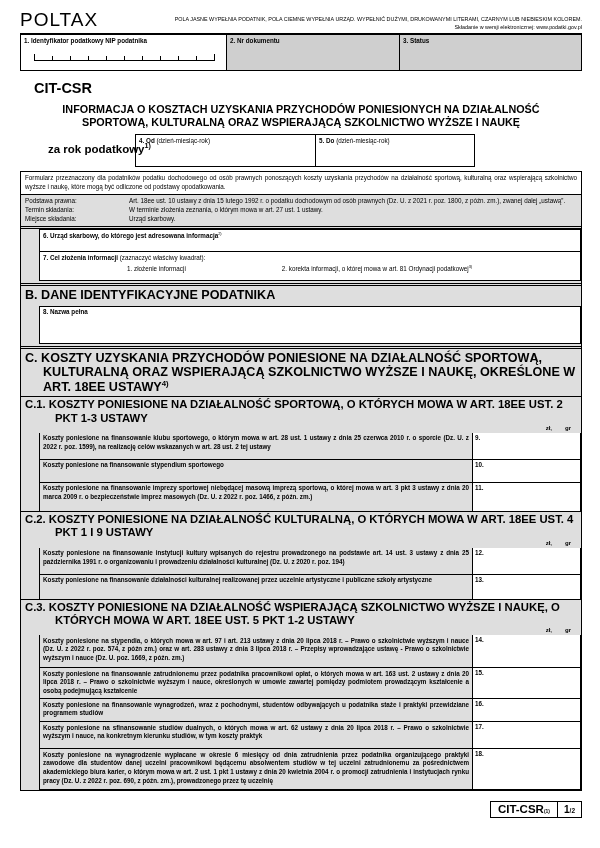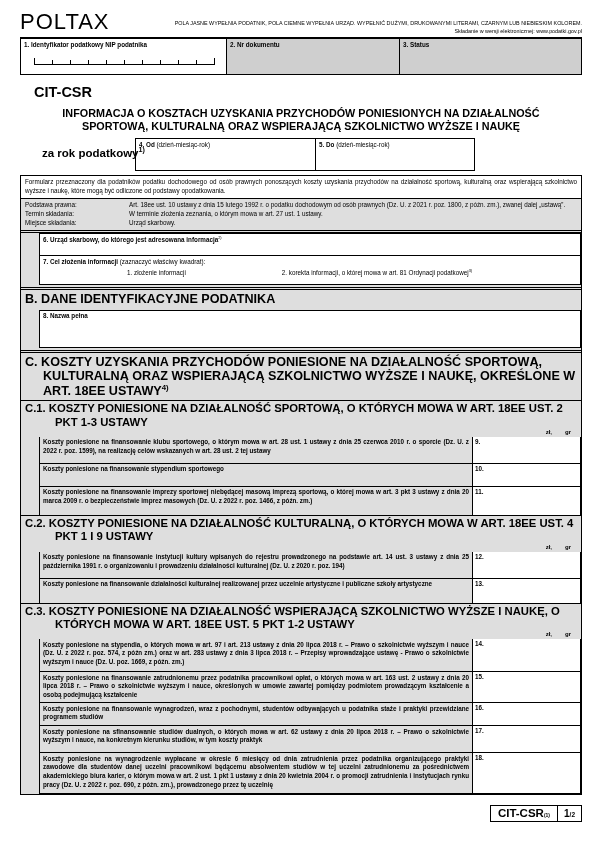--- a/index.html
+++ b/index.html
@@ -6,41 +6,41 @@
   html,body { background:#fff; }
   .page {
     position:relative; width:600px; height:848px; margin:0 auto;
     background:#fff; color:#000; overflow:hidden;
     font-family:"Liberation Sans", sans-serif;
   }
   .inner { margin:0 18px 0 20px; }
 
   
   .tophdr { display:flex; align-items:flex-end; padding-top:9px; border-bottom:2.5px solid #000; padding-bottom:2px; }
-  .brand { font-size:22px; letter-spacing:1px; font-weight:400; }
+  .brand { font-size:19px; letter-spacing:1px; font-weight:400; }
   .notices { flex:1; text-align:right; font-size:5.4px; line-height:1.5; }
 
   
   .idrow { display:flex; border:1.2px solid #000; border-top:none; height:36px; }
   .idcell { padding:2px 3px; font-size:6.3px; font-weight:bold; }
   .idcell.nip { width:205px; }
   .idcell.doc { width:173px; background:#cfcfcf; border-left:1px solid #000; }
   .idcell.status { flex:1; background:#cfcfcf; border-left:1px solid #000; }
   .nipbracket { position:relative; margin:10px 8px 0 10px; height:7px;
     border-left:1px solid #000; border-right:1px solid #000; border-bottom:1px solid #000;
     display:flex; }
   .nipbracket i { flex:1; border-right:1px solid #000; height:4px; align-self:flex-end; }
   .nipbracket i:last-child { border-right:none; }
 
   .formcode { margin:9px 0 0 14px; font-size:14.5px; font-weight:bold; }
   .maintitle { max-width:478px; margin:7px auto 0; text-align:center; font-weight:bold; font-size:10.8px; line-height:1.22; }
 
   
   .yearrow { position:relative; margin-top:5px; height:33px; }
-  .yearlabel { position:absolute; left:22px; top:9px; font-size:11.5px; font-weight:bold; }
+  .yearlabel { position:absolute; left:28px; top:9px; font-size:11.5px; font-weight:bold; }
   .yearboxes { position:absolute; left:115px; top:0; width:340px; height:33px; display:flex; border:1px solid #000; }
   .ybox { padding:1.5px 3px; font-size:6.3px; }
   .ybox b { font-weight:bold; }
   .ybox.from { width:180px; border-right:1px solid #000; }
   .ybox.to { flex:1; }
 
   
   .mainblock { border:1.2px solid #000; margin-top:4px; }
   .purpose { padding:2px 4px; font-size:6.3px; line-height:1.4; text-align:justify; border-bottom:1px solid #000; background:#fff; }
   .legal { background:#dedede; padding:2px 4px 3px; font-size:6.3px; line-height:1.4; }

